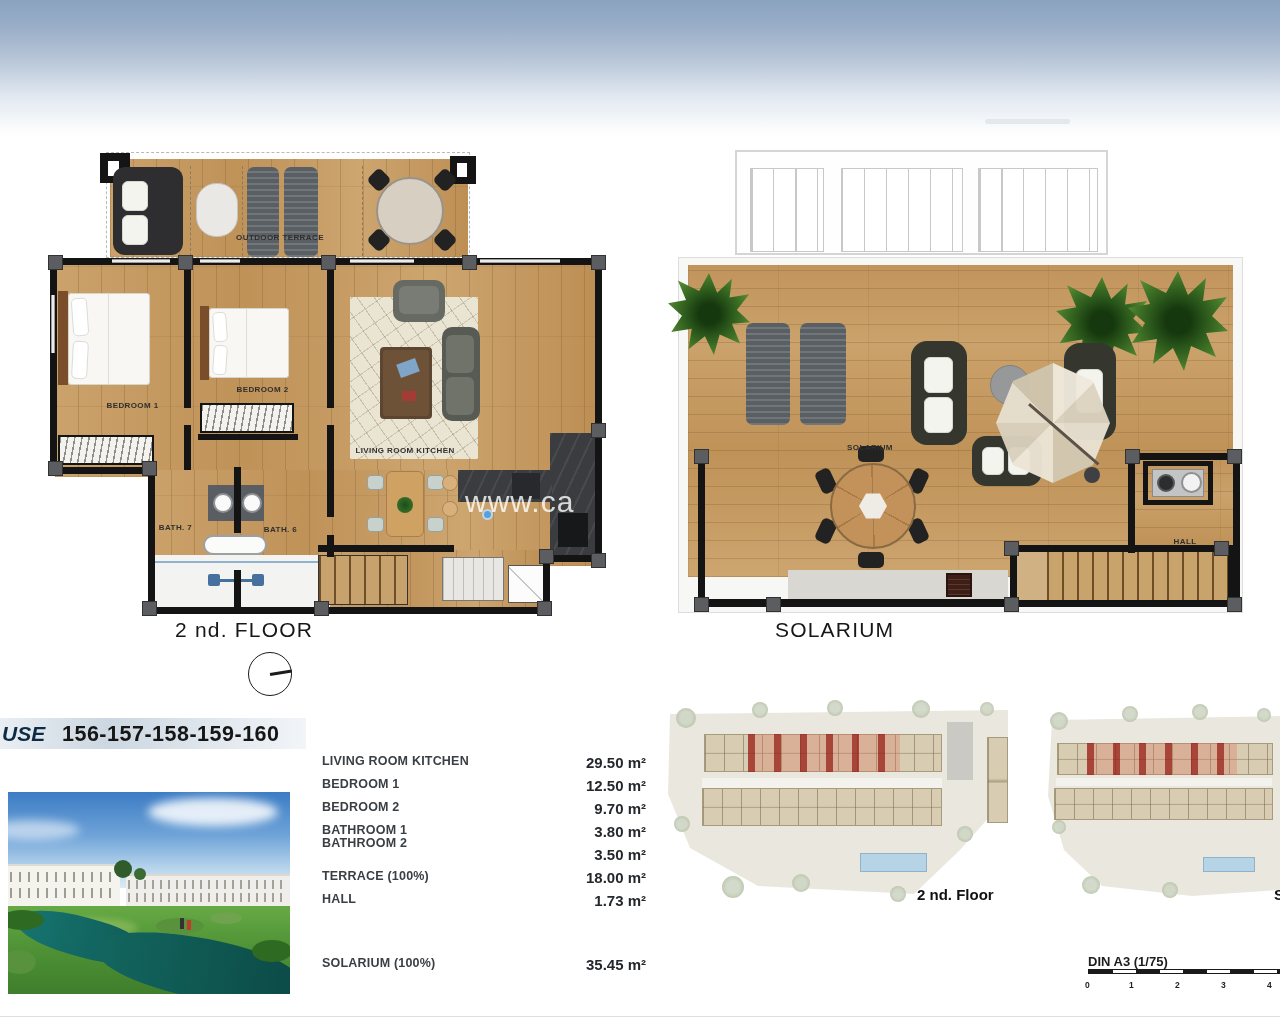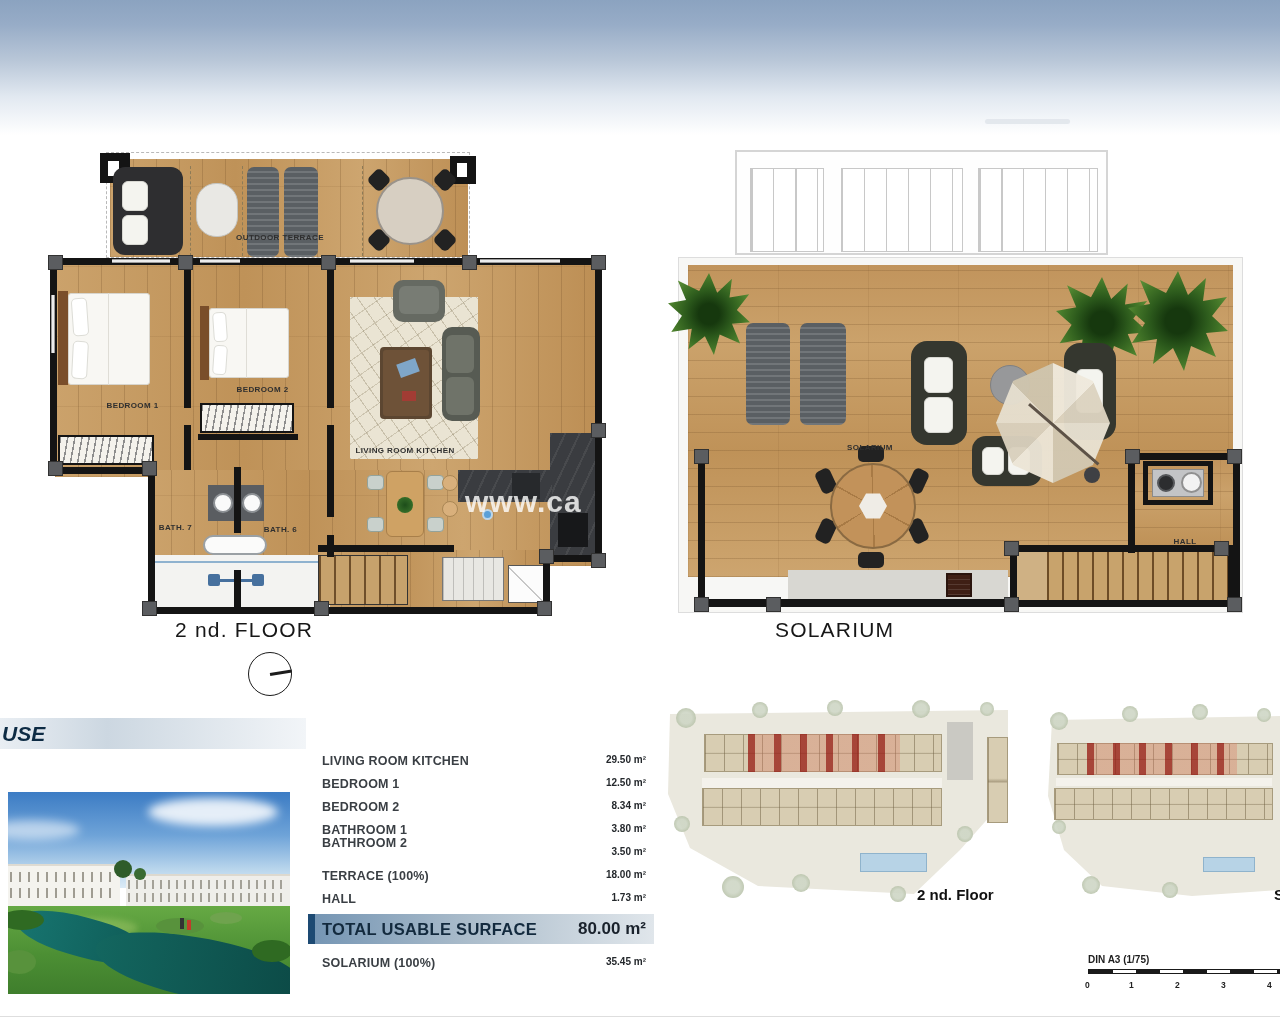--- a/index.html
+++ b/index.html
@@ -34,21 +34,21 @@
 .umb{position:absolute;clip-path:polygon(50% 0%,85% 15%,100% 50%,85% 85%,50% 100%,15% 85%,0% 50%,15% 15%);background:conic-gradient(#efe9dc 0 45deg,#dcd3c0 45deg 90deg,#e9e2d2 90deg 135deg,#d2c8b2 135deg 180deg,#ece5d6 180deg 225deg,#d9d0bd 225deg 270deg,#e6dfcf 270deg 315deg,#cfc5ae 315deg 360deg);border-radius:8px}
 .tree{position:absolute;border-radius:50%;background:radial-gradient(circle,#ced6c5 0 40%,#bac4ac 70%,#aab59c 100%);opacity:.9}
 .bld{position:absolute;background-color:#d8cdb2;background-image:repeating-linear-gradient(90deg,rgba(110,95,65,.5) 0 1px,rgba(255,255,255,0) 1px 19px),linear-gradient(0deg,rgba(255,255,255,0) 46%,rgba(110,95,65,.4) 48%,rgba(255,255,255,0) 52%);border:1px solid #a79b7d}
 .redu{position:absolute;background-image:repeating-linear-gradient(90deg,rgba(152,28,20,.9) 0 7px,rgba(218,122,100,.4) 7px 26px);opacity:.85}
 .hdr{position:absolute;left:0;width:346px;height:30px;background:linear-gradient(90deg,#7394b3 0%,#a9bbca 45%,#e0e6eb 100%)}
 .hdrbar{position:absolute;left:0;top:0;width:7px;height:30px;background:#1d4a73}
 .hlabel{position:absolute;left:14px;top:6px;font-size:16.5px;font-weight:800;color:#132a3e;letter-spacing:.3px;white-space:nowrap}
 .hnote{font-size:10.5px;font-weight:700;color:#16324c;letter-spacing:.2px}
 .hval{position:absolute;right:8px;top:5px;font-size:17px;font-weight:800;color:#1a222c}
 .trl{position:absolute;left:14px;font-size:12.5px;font-weight:700;color:#3a3f44;letter-spacing:.2px;white-space:nowrap}
-.trv{position:absolute;right:8px;font-size:10px;font-weight:700;color:#24282c}
+.trv{position:absolute;right:8px;font-size:15px;font-weight:700;color:#24282c}
 .land{position:absolute;background:#eae8de}
 .splabel{position:absolute;font-size:15px;font-weight:800;color:#111;white-space:nowrap}
 .tick{position:absolute;top:30px;font-size:8.5px;color:#222;font-weight:700}
 </style>
 </head>
 <body>
 
 <div id="sheet">
 
   <div class="a" style="left:0;top:0;width:1280px;height:135px;background:linear-gradient(180deg,#8ba3c0 0%,#97acc7 18%,#b9c7d8 45%,#e2e9f1 72%,#fff 100%)"></div>
@@ -174,21 +174,21 @@
     <div class="pl" style="left:487px;top:456px"></div>
     <div class="pl" style="left:489px;top:404px"></div>
     <div class="pl" style="left:541px;top:278px"></div>
     <div class="pl" style="left:541px;top:408px"></div>
 
     <div class="lbl" style="left:40px;top:256px;width:85px">BEDROOM 1</div>
     <div class="lbl" style="left:170px;top:240px;width:85px">BEDROOM 2</div>
     <div class="lbl" style="left:290px;top:301px;width:130px">LIVING ROOM KITCHEN</div>
     <div class="lbl" style="left:103px;top:378px;width:45px">BATH. 7</div>
     <div class="lbl" style="left:208px;top:380px;width:45px">BATH. 6</div>
-    <div class="a" style="left:415px;top:340px;font-size:30px;font-weight:700;color:#fff;opacity:.8;letter-spacing:1px">www.ca</div>
+    <div class="a" style="left:415px;top:340px;font-size:30px;font-weight:400;color:#fff;opacity:.8;letter-spacing:1px">www.ca</div>
     <div class="ptitle" style="left:125px;top:473px">2 nd. FLOOR</div>
   </div>
 
   <div class="a" style="left:660px;top:145px;width:620px;height:515px">
     <div class="a" style="left:75px;top:5px;width:373px;height:105px;background:#fefefe;border:2px solid #d5d5d5"></div>
     <div class="slats" style="left:90px;width:74px"></div>
     <div class="slats" style="left:181px;width:122px"></div>
     <div class="slats" style="left:318px;width:120px"></div>
     <div class="a" style="left:18px;top:112px;width:565px;height:356px;background:#f7f7f5;border:1px solid #ddd"></div>
     <div class="a woodh" style="left:28px;top:120px;width:545px;height:312px"></div>
@@ -253,20 +253,21 @@
     <div class="lbl" style="left:150px;top:298px;width:120px">SOLARIUM</div>
     <div class="lbl" style="left:505px;top:392px;width:40px">HALL</div>
     <div class="ptitle" style="left:115px;top:473px">SOLARIUM</div>
   </div>
 
   <div class="a" style="left:248px;top:652px;width:44px;height:44px;border:1.5px solid #1c1c1c;border-radius:50%;background:#fff"></div>
   <div class="a" style="left:270px;top:673px;width:22px;height:2.5px;background:#1c1c1c;transform:rotate(-9deg);transform-origin:0 50%"></div>
 
   <div class="a" style="left:0;top:718px;width:306px;height:31px;background:linear-gradient(90deg,#e9eef3,#ccd7e1 35%,#f2f5f8)"></div>
   <div class="a" style="left:2px;top:722px;font-size:21px;font-weight:800;font-style:italic;color:#0d2b44">USE</div>
+  <div class="a" style="left:62px;top:722px;font-size:21.5px;font-weight:800;color:#161616;letter-spacing:.5px">156-157-158-159-160</div>
 
   <div class="a" style="left:8px;top:792px;width:282px;height: 202px;overflow:hidden;background:#fff">
     <div class="a" style="left:0;top:0;width:282px;height:96px;background:linear-gradient(180deg,#3c7cc4,#6ea3d8 45%,#b8d5ec 80%,#dcebf6)"></div>
     <div class="a" style="left:140px;top:6px;width:130px;height:28px;background:rgba(255,255,255,.85);border-radius:50%;filter:blur(5px)"></div>
     <div class="a" style="left:-24px;top:28px;width:96px;height:20px;background:rgba(255,255,255,.55);border-radius:50%;filter:blur(5px)"></div>
     <div class="a" style="left:0;top:72px;width:112px;height:42px;background:#f4f3ee;border-top:2px solid #dedbd2"></div>
     <div class="a" style="left:2px;top:80px;width:108px;height:10px;background:repeating-linear-gradient(90deg,rgba(90,85,70,.55) 0 2px,rgba(255,255,255,0) 2px 9px)"></div>
     <div class="a" style="left:2px;top:96px;width:108px;height:10px;background:repeating-linear-gradient(90deg,rgba(90,85,70,.55) 0 2px,rgba(255,255,255,0) 2px 9px)"></div>
     <div class="a" style="left:118px;top:82px;width:164px;height:34px;background:#efeeea;border-top:2px solid #ddd9cf"></div>
     <div class="a" style="left:120px;top:88px;width:160px;height:9px;background:repeating-linear-gradient(90deg,rgba(90,85,70,.5) 0 2px,rgba(255,255,255,0) 2px 8px)"></div>
@@ -285,34 +286,29 @@
     <div class="a" style="left:172px;top:126px;width:4px;height:11px;background:#333"></div>
     <div class="a" style="left:179px;top:128px;width:4px;height:10px;background:#c23b2a"></div>
   </div>
 
   <div class="a" style="left:308px;top:718px;width:346px;height:262px">
     <div class="trl" style="top:36px">LIVING ROOM KITCHEN</div>
     <div class="trv" style="top:36px">29.50 m²</div>
     <div class="trl" style="top:59px">BEDROOM 1</div>
     <div class="trv" style="top:59px">12.50 m²</div>
     <div class="trl" style="top:82px">BEDROOM 2</div>
-    <div class="trv" style="top:82px">8.34 m²</div>
+    <div class="trv" style="top:82px">9.70 m²</div>
     <div class="trl" style="top:105px">BATHROOM 1</div>
     <div class="trv" style="top:105px">3.80 m²</div>
     <div class="trl" style="top:118px">BATHROOM 2</div>
     <div class="trv" style="top:128px">3.50 m²</div>
     <div class="trl" style="top:151px">TERRACE (100%)</div>
     <div class="trv" style="top:151px">18.00 m²</div>
     <div class="trl" style="top:174px">HALL</div>
     <div class="trv" style="top:174px">1.73 m²</div>
-    <div class="hdr" style="top:196px">
-      <div class="hdrbar"></div>
-      <div class="hlabel">TOTAL USABLE SURFACE</div>
-      <div class="hval">80.00 m²</div>
-    </div>
     <div class="trl" style="top:238px">SOLARIUM (100%)</div>
     <div class="trv" style="top:238px">35.45 m²</div>
   </div>
 
   <div class="a" style="left:662px;top:698px;width:352px;height:212px">
     <div class="land" style="left:0;top:0;width:352px;height:212px;clip-path:polygon(8px 16px,346px 12px,346px 98px,298px 152px,252px 196px,96px 188px,28px 150px,6px 96px)"></div>
     <div class="a" style="left:40px;top:80px;width:240px;height:10px;background:#f4f2ec"></div>
     <div class="bld" style="left:42px;top:36px;width:238px;height:38px"></div>
     <div class="redu" style="left:86px;top:36px;width:152px;height:38px"></div>
     <div class="bld" style="left:40px;top:90px;width:240px;height:38px"></div>
@@ -343,21 +339,21 @@
     <div class="tree" style="left:80px;top:6px;width:16px;height:16px"></div>
     <div class="tree" style="left:150px;top:4px;width:16px;height:16px"></div>
     <div class="tree" style="left:215px;top:8px;width:14px;height:14px"></div>
     <div class="tree" style="left:40px;top:176px;width:18px;height:18px"></div>
     <div class="tree" style="left:120px;top:182px;width:16px;height:16px"></div>
     <div class="tree" style="left:10px;top:120px;width:14px;height:14px"></div>
     <div class="splabel" style="left:232px;top:186px">S</div>
   </div>
 
   <div class="a" style="left:1085px;top:950px;width:200px;height:48px">
-    <div class="a" style="left:3px;top:4px;font-size:10px;font-weight:700;color:#1d1d1d">DIN A3 (1/75)</div>
+    <div class="a" style="left:3px;top:4px;font-size:13px;font-weight:700;color:#1d1d1d">DIN A3 (1/75)</div>
     <div class="a" style="left:3px;top:19px;width:196px;height:5px;border:1px solid #1a1a1a;background:repeating-linear-gradient(90deg,#1a1a1a 0 23.5px,#fff 23.5px 47px)"></div>
     <div class="tick" style="left:0">0</div>
     <div class="tick" style="left:44px">1</div>
     <div class="tick" style="left:90px">2</div>
     <div class="tick" style="left:136px">3</div>
     <div class="tick" style="left:182px">4</div>
   </div>
 
   <div class="a" style="left:0;top:1016px;width:1280px;height:1px;background:#dedede"></div>
 </div>

